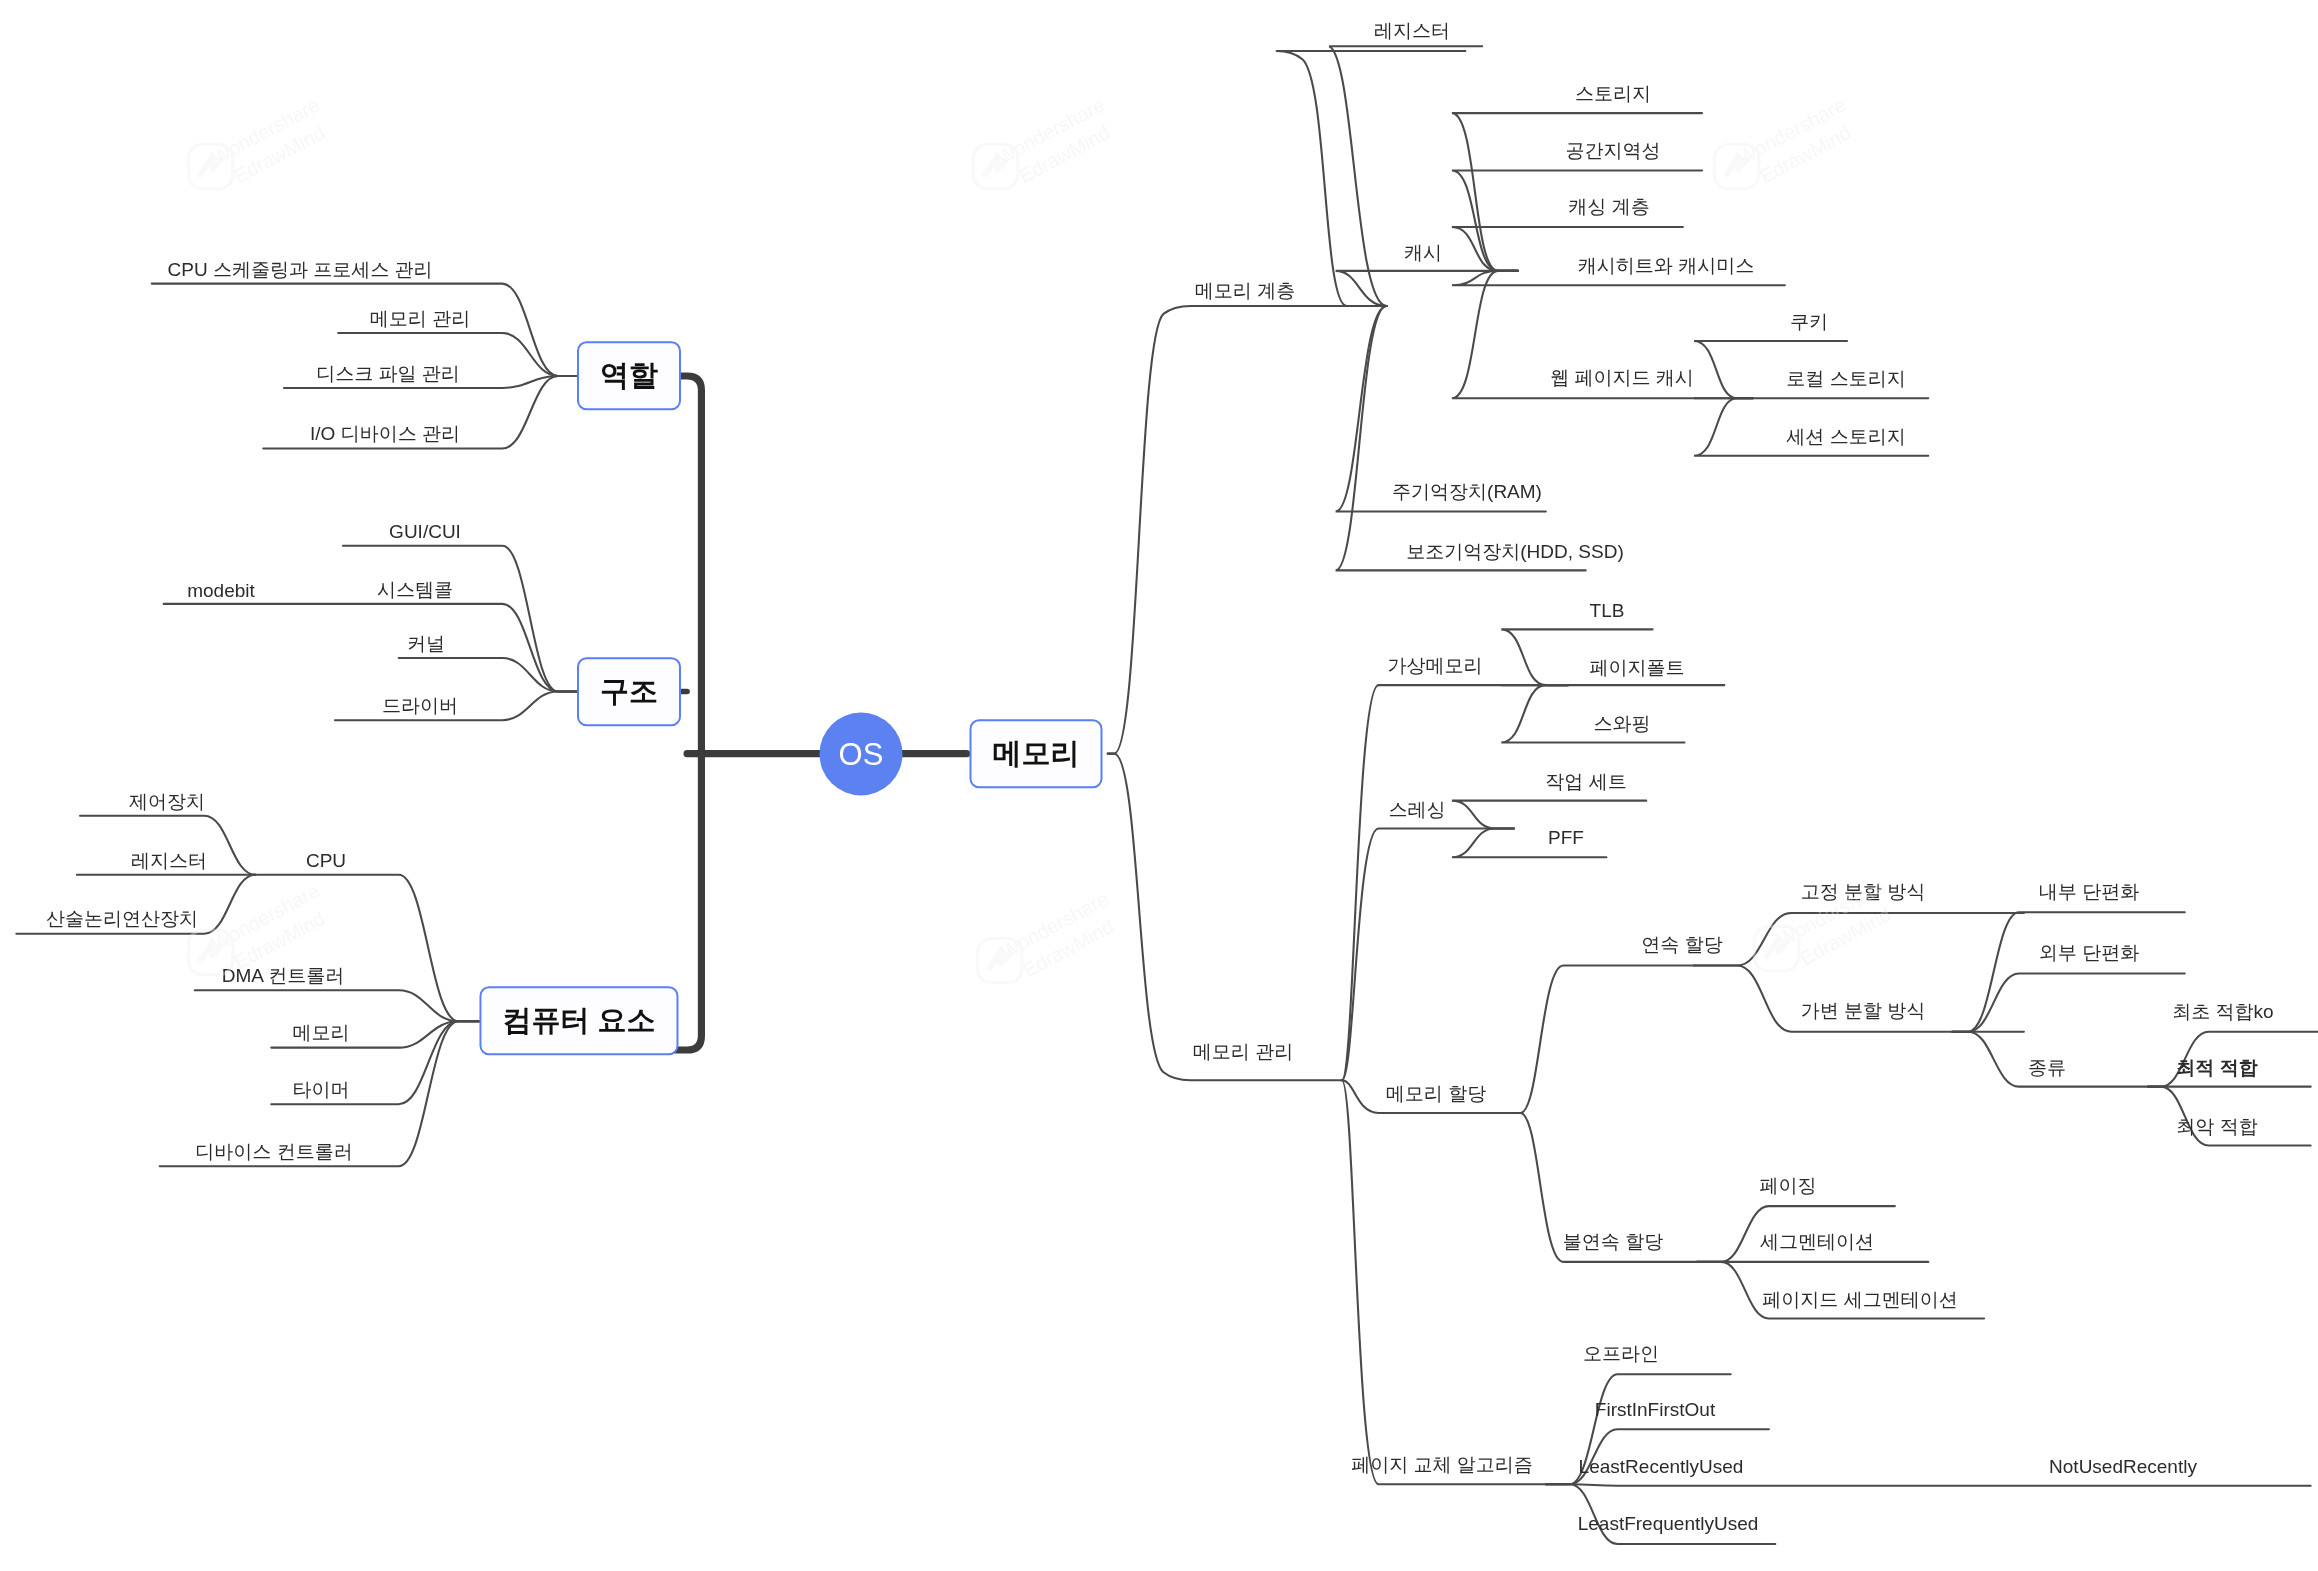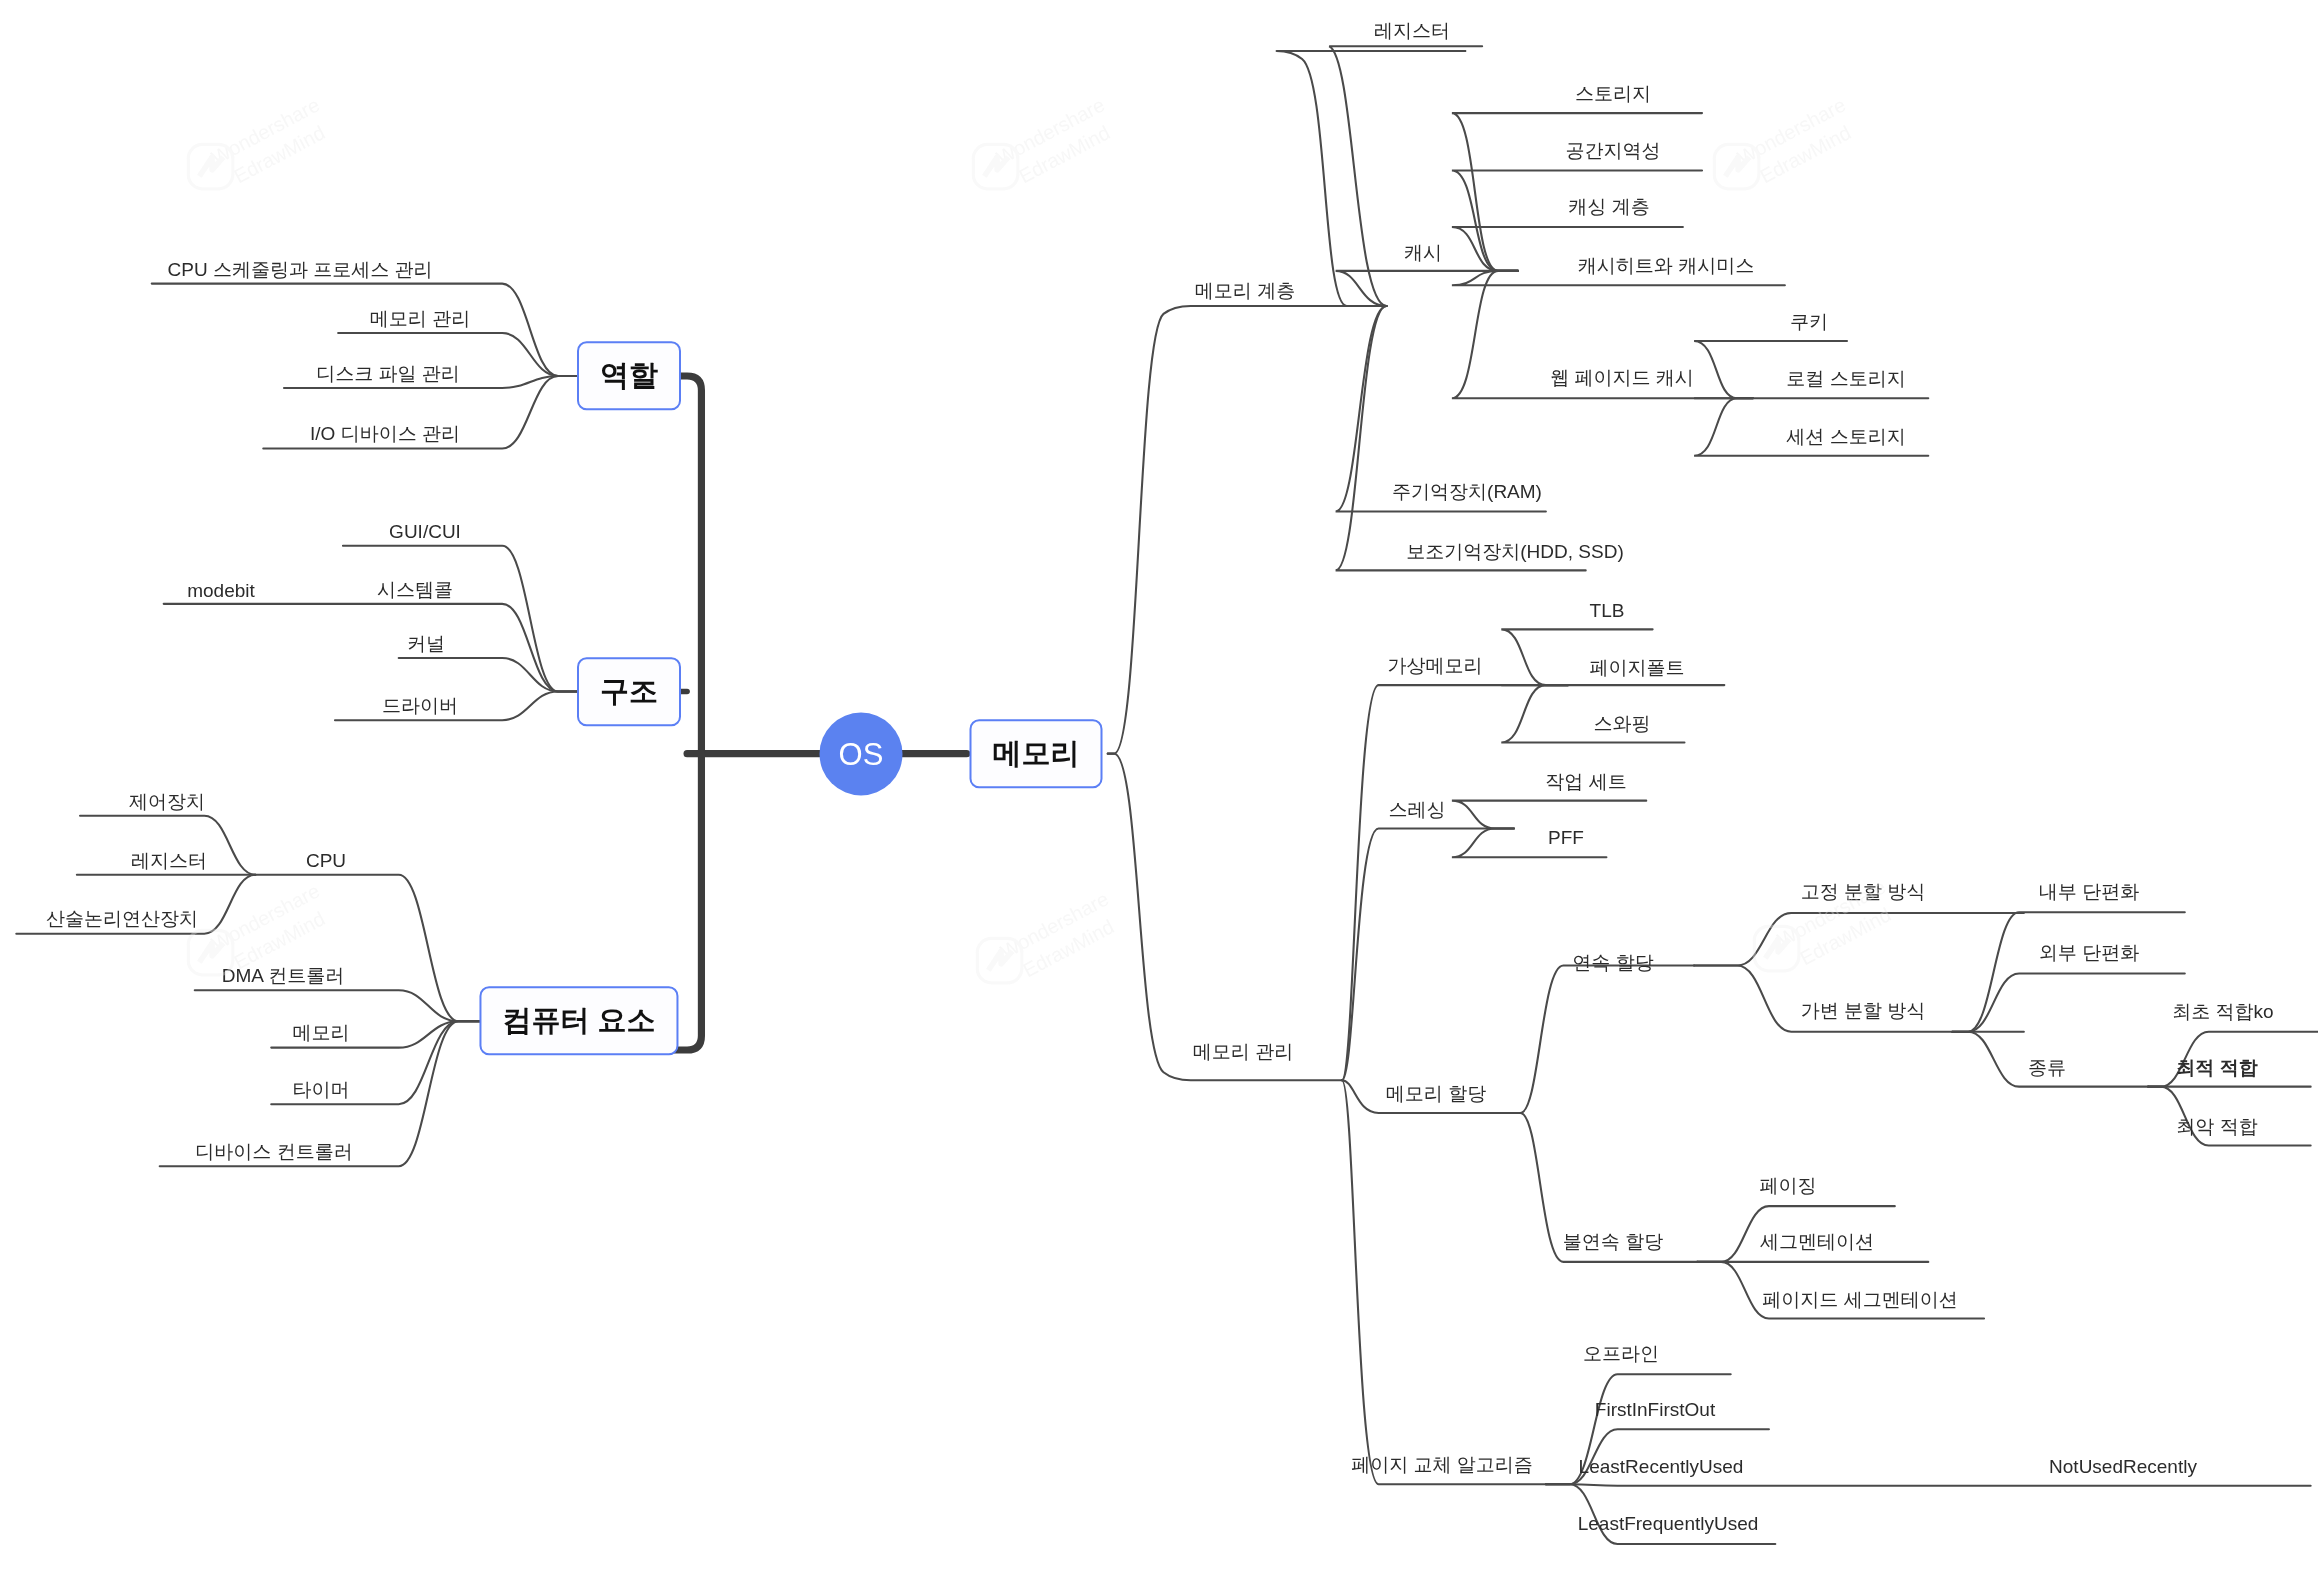--- a/index.html
+++ b/index.html
@@ -160,21 +160,21 @@
   <div class="node lbl" style="left:1435px;top:666px;">가상메모리</div>
   <div class="node lbl" style="left:1607px;top:611px;">TLB</div>
   <div class="node lbl" style="left:1637px;top:668px;">페이지폴트</div>
   <div class="node lbl" style="left:1622px;top:724px;">스와핑</div>
 
   <div class="node lbl" style="left:1417px;top:810px;">스레싱</div>
   <div class="node lbl" style="left:1586px;top:782px;">작업 세트</div>
   <div class="node lbl" style="left:1566px;top:838px;">PFF</div>
 
   <div class="node lbl" style="left:1436px;top:1094px;">메모리 할당</div>
-  <div class="node lbl" style="left:1613px;top:945px;margin-top:18px;">연속 할당</div>
+  <div class="node lbl" style="left:1682px;top:945px;">연속 할당</div>
   <div class="node lbl" style="left:1863px;top:892px;">고정 분할 방식</div>
   <div class="node lbl" style="left:1863px;top:1011px;">가변 분할 방식</div>
   <div class="node lbl" style="left:2089px;top:892px;">내부 단편화</div>
   <div class="node lbl" style="left:2089px;top:953px;">외부 단편화</div>
   <div class="node lbl" style="left:2047px;top:1068px;">종류</div>
   <div class="node lbl" style="left:2223px;top:1012px;">최초 적합ko</div>
   <div class="node lbl" style="left:2217px;top:1068px;font-weight:bold;">최적 적합</div>
   <div class="node lbl" style="left:2217px;top:1127px;">최악 적합</div>
   <div class="node lbl" style="left:1613px;top:1242px;">불연속 할당</div>
   <div class="node lbl" style="left:1788px;top:1186px;">페이징</div>

